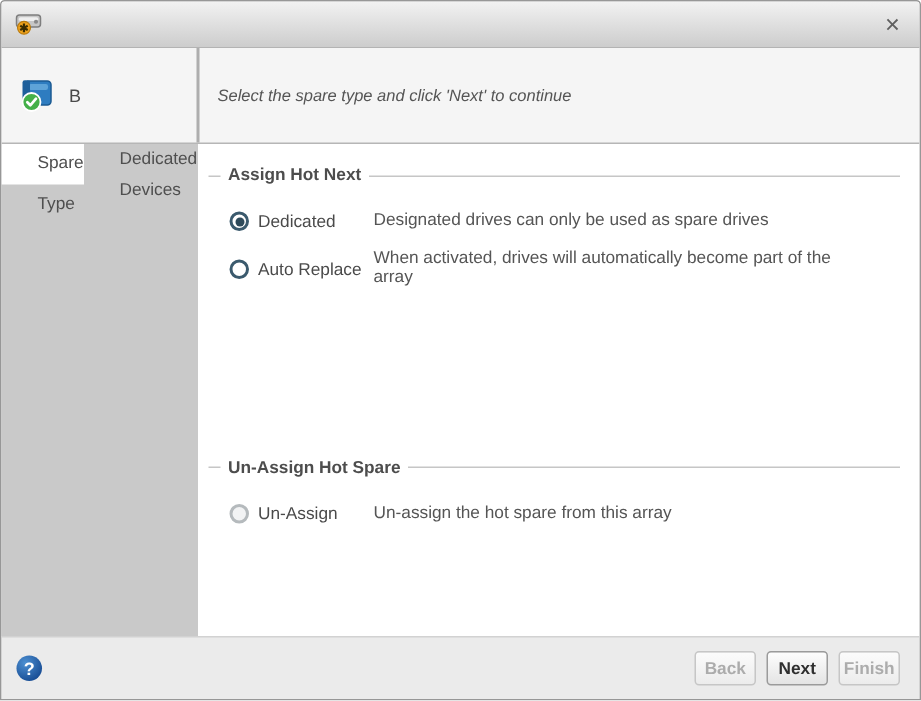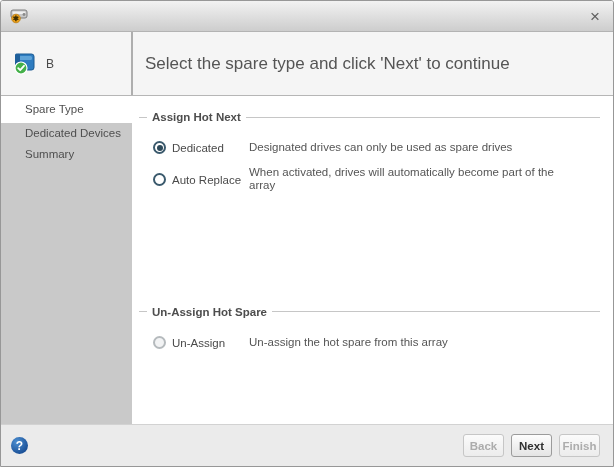--- a/index.html
+++ b/index.html
@@ -67,36 +67,36 @@
     width: 2px;
     background: #aeaeae;
   }
   .header-right {
     flex: 1;
     display: flex;
     align-items: center;
     padding-left: 12px;
   }
   .header-right .instruction {
-    font-size: 17px;
+    font-size: 11px;
     color: #555555;
+    font-style: italic;
   }
 
   
   .body {
     flex: 1;
     display: flex;
     min-height: 0;
   }
   .sidebar {
     width: 131px;
     flex: 0 0 131px;
     background: #c9c9c9;
     display: flex;
-    flex-direction: column;
   }
   .step {
     font-size: 11.5px;
     color: #4f4f4f;
     padding-left: 24px;
     height: 21px;
     line-height: 21px;
     cursor: default;
   }
   .step.active {

